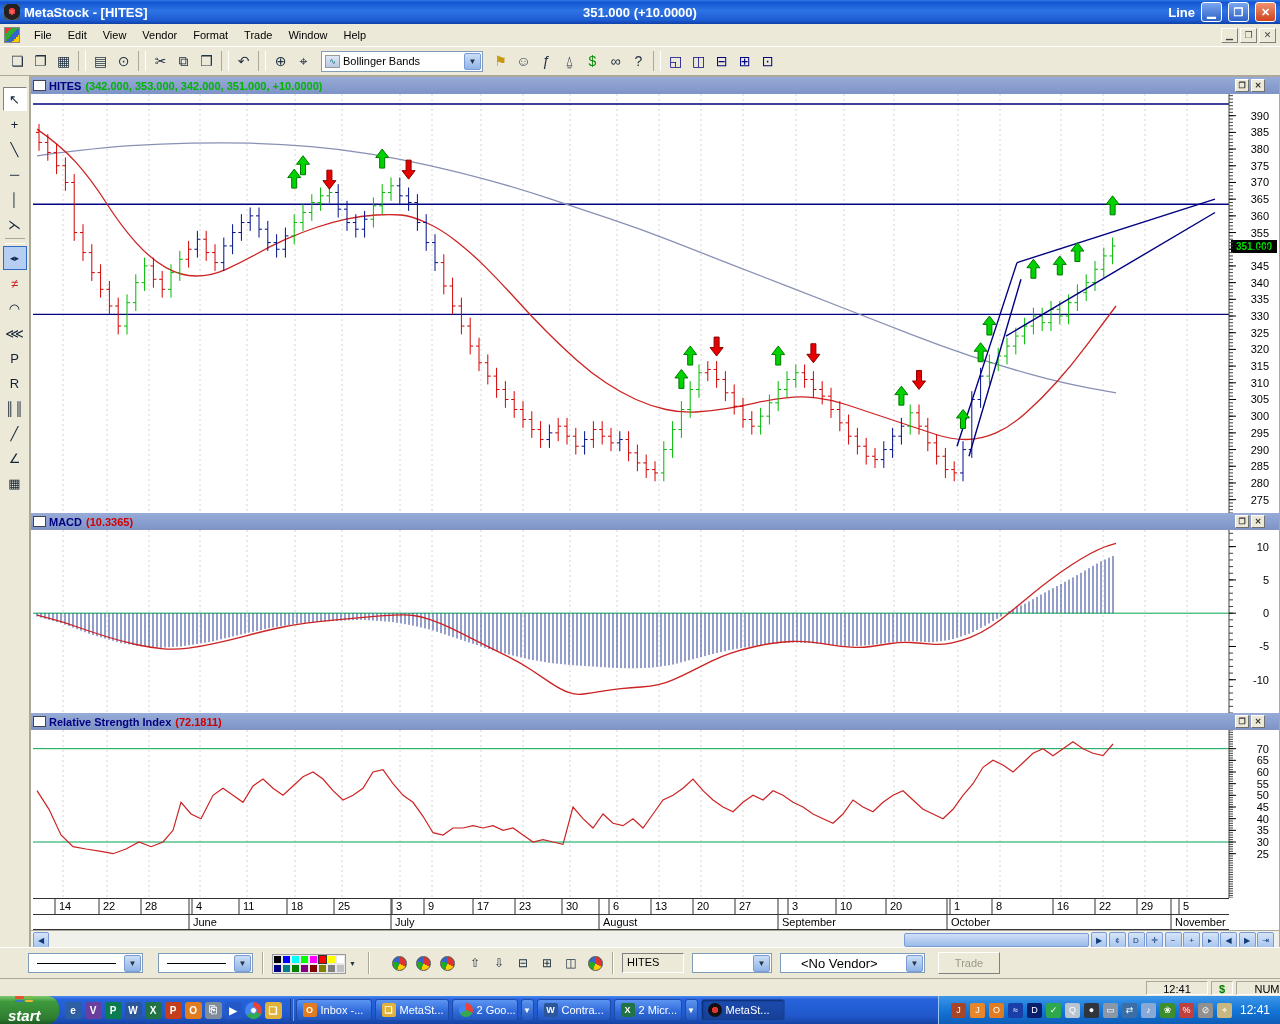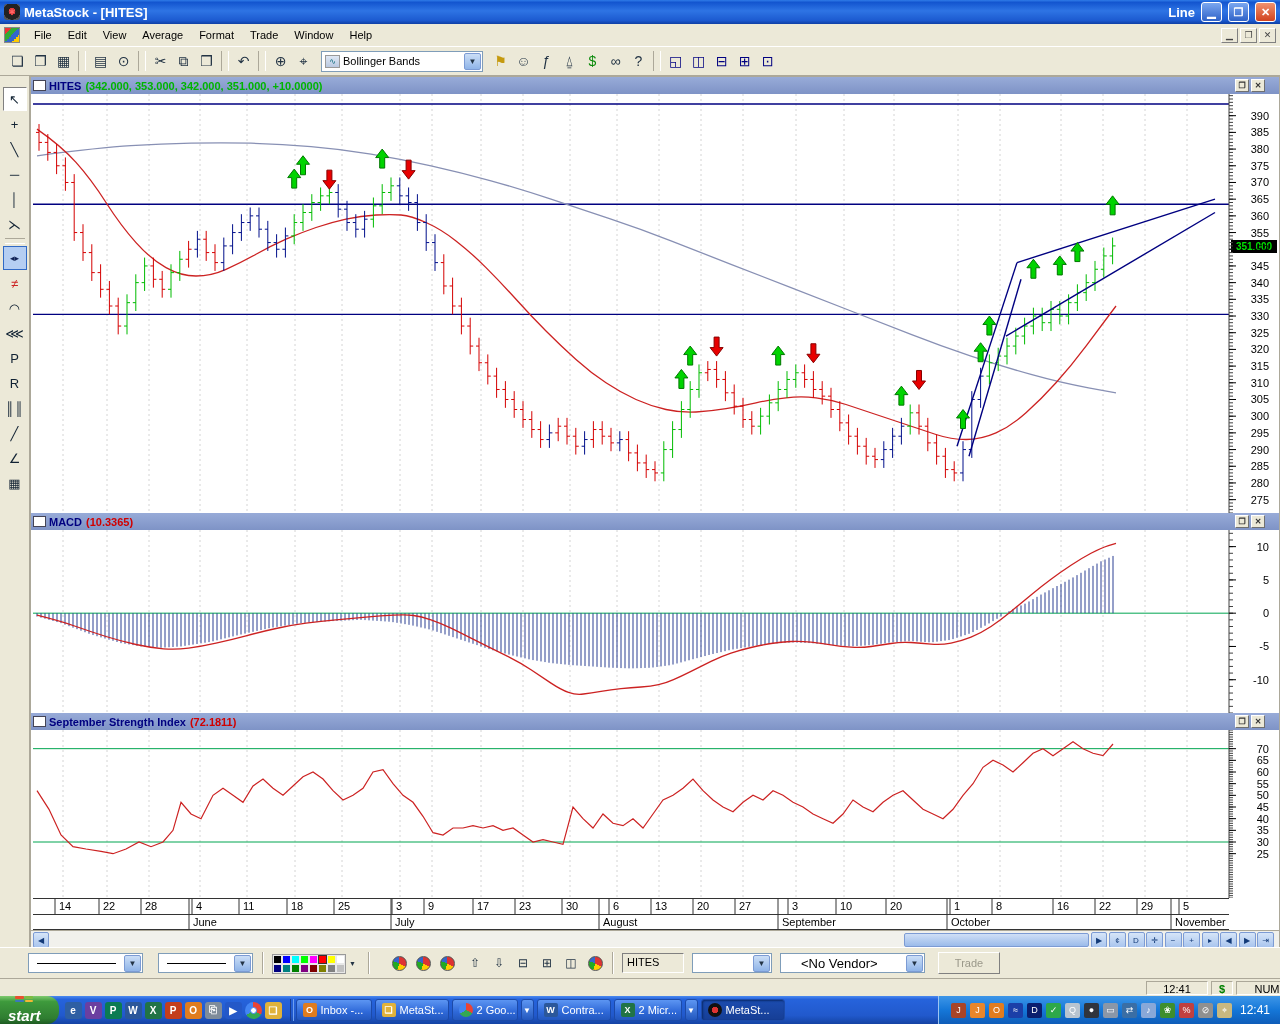--- a/index.html
+++ b/index.html
@@ -136,31 +136,32 @@
   #clock { color:#fff; font-size:12px; margin-left:4px; }
 
   svg text { font-family:"Liberation Sans", sans-serif; }
 </style>
 </head>
 <body>
 
 <div id="titlebar">
   <div id="app-icon">✶</div>
   <span>MetaStock - [HITES]</span>
+  <div id="tb-center">351.000 (+10.0000)</div>
   <div id="tb-right">
     <span>Line</span>
     <div class="xpbtn">▁</div>
     <div class="xpbtn">❐</div>
     <div class="xpbtn xpclose">✕</div>
   </div>
 </div>
 
 <div id="menubar">
   <div id="menu-icon"></div>
-  <span id="menu-items"><span class="mitem">File</span><span class="mitem">Edit</span><span class="mitem">View</span><span class="mitem">Average</span><span class="mitem">Format</span><span class="mitem">Trade</span><span class="mitem">Window</span><span class="mitem">Help</span></span>
+  <span id="menu-items"><span class="mitem">File</span><span class="mitem">Edit</span><span class="mitem">View</span><span class="mitem">Vendor</span><span class="mitem">Format</span><span class="mitem">Trade</span><span class="mitem">Window</span><span class="mitem">Help</span></span>
   <div id="mdi-btns">
     <div class="mdib">▁</div>
     <div class="mdib">❐</div>
     <div class="mdib">✕</div>
   </div>
 </div>
 
 <div id="toolbar">
   <span id="tb-group1" style="display:flex;align-items:center;">
       <span class="tbtn">❏</span>
@@ -237,21 +238,21 @@
     <span class="wbox"></span>
     <span class="ptname">MACD</span>
     <span class="ptvals-r">(10.3365)</span>
     <span class="ptbtns">
       <span class="ptb">❐</span>
       <span class="ptb">✕</span>
     </span>
   </div>
   <div class="ptitle" id="t-rsi" style="top:636px;">
     <span class="wbox"></span>
-    <span class="ptname">September Strength Index</span>
+    <span class="ptname">Relative Strength Index</span>
     <span class="ptvals-r">(72.1811)</span>
     <span class="ptbtns">
       <span class="ptb">❐</span>
       <span class="ptb">✕</span>
     </span>
   </div>
 
   <div id="price-badge" style="top: 162.908px;">351.000</div>
 
   <div id="hscroll">

